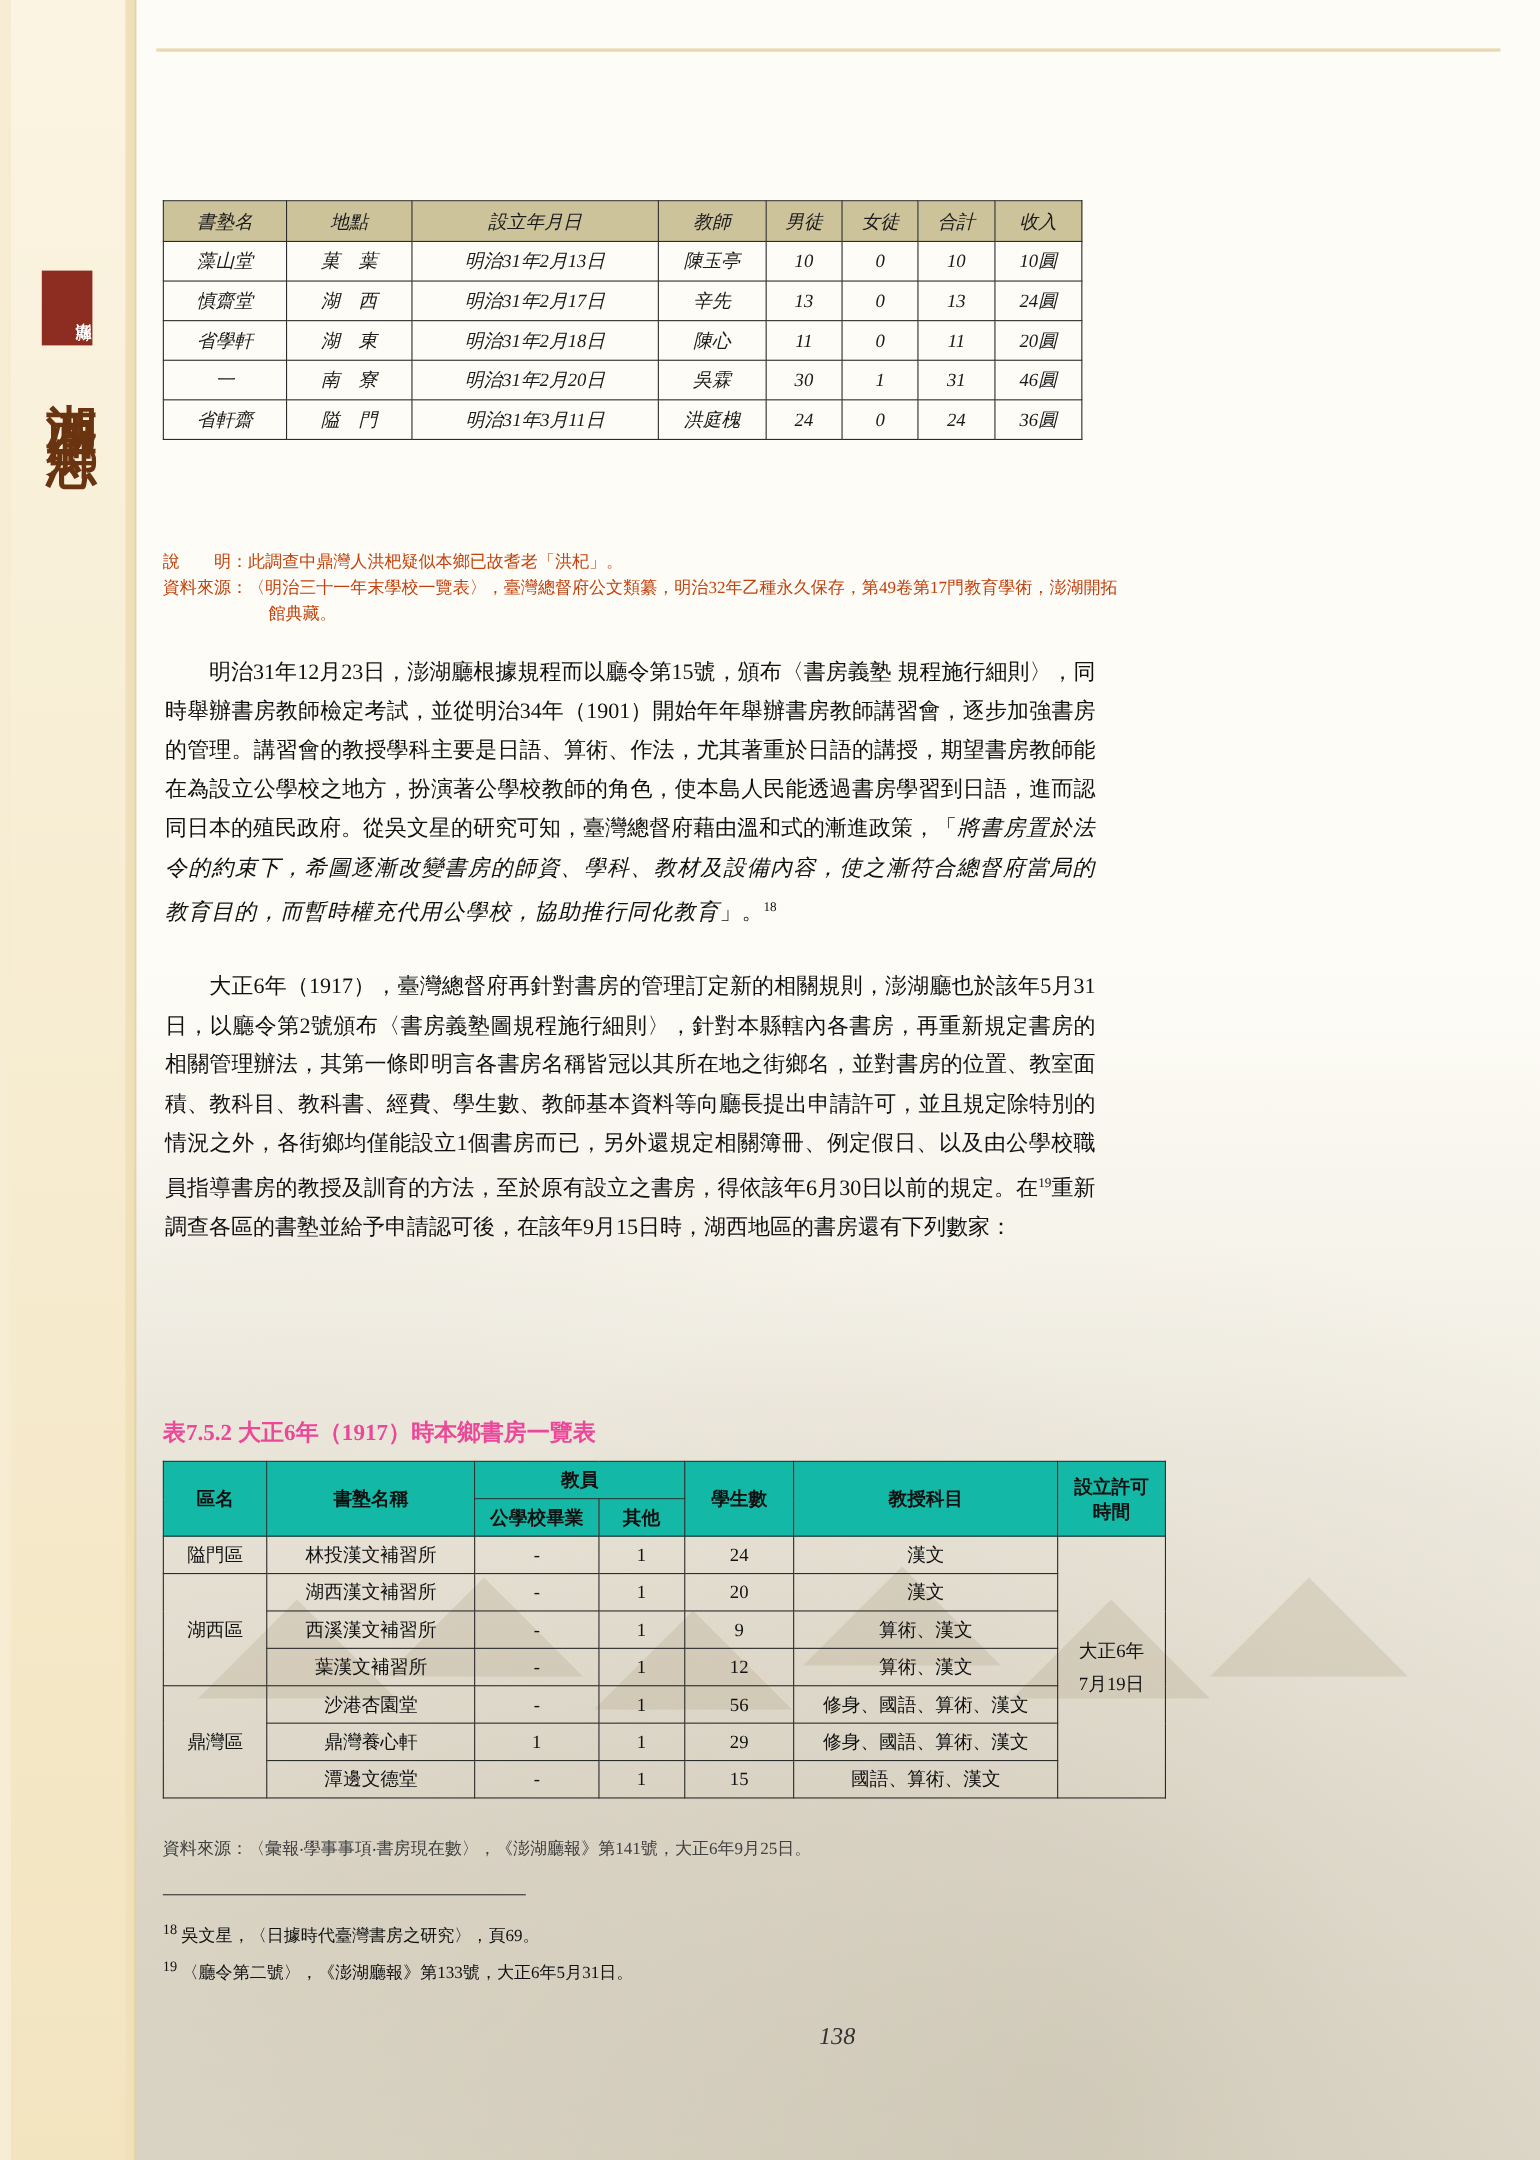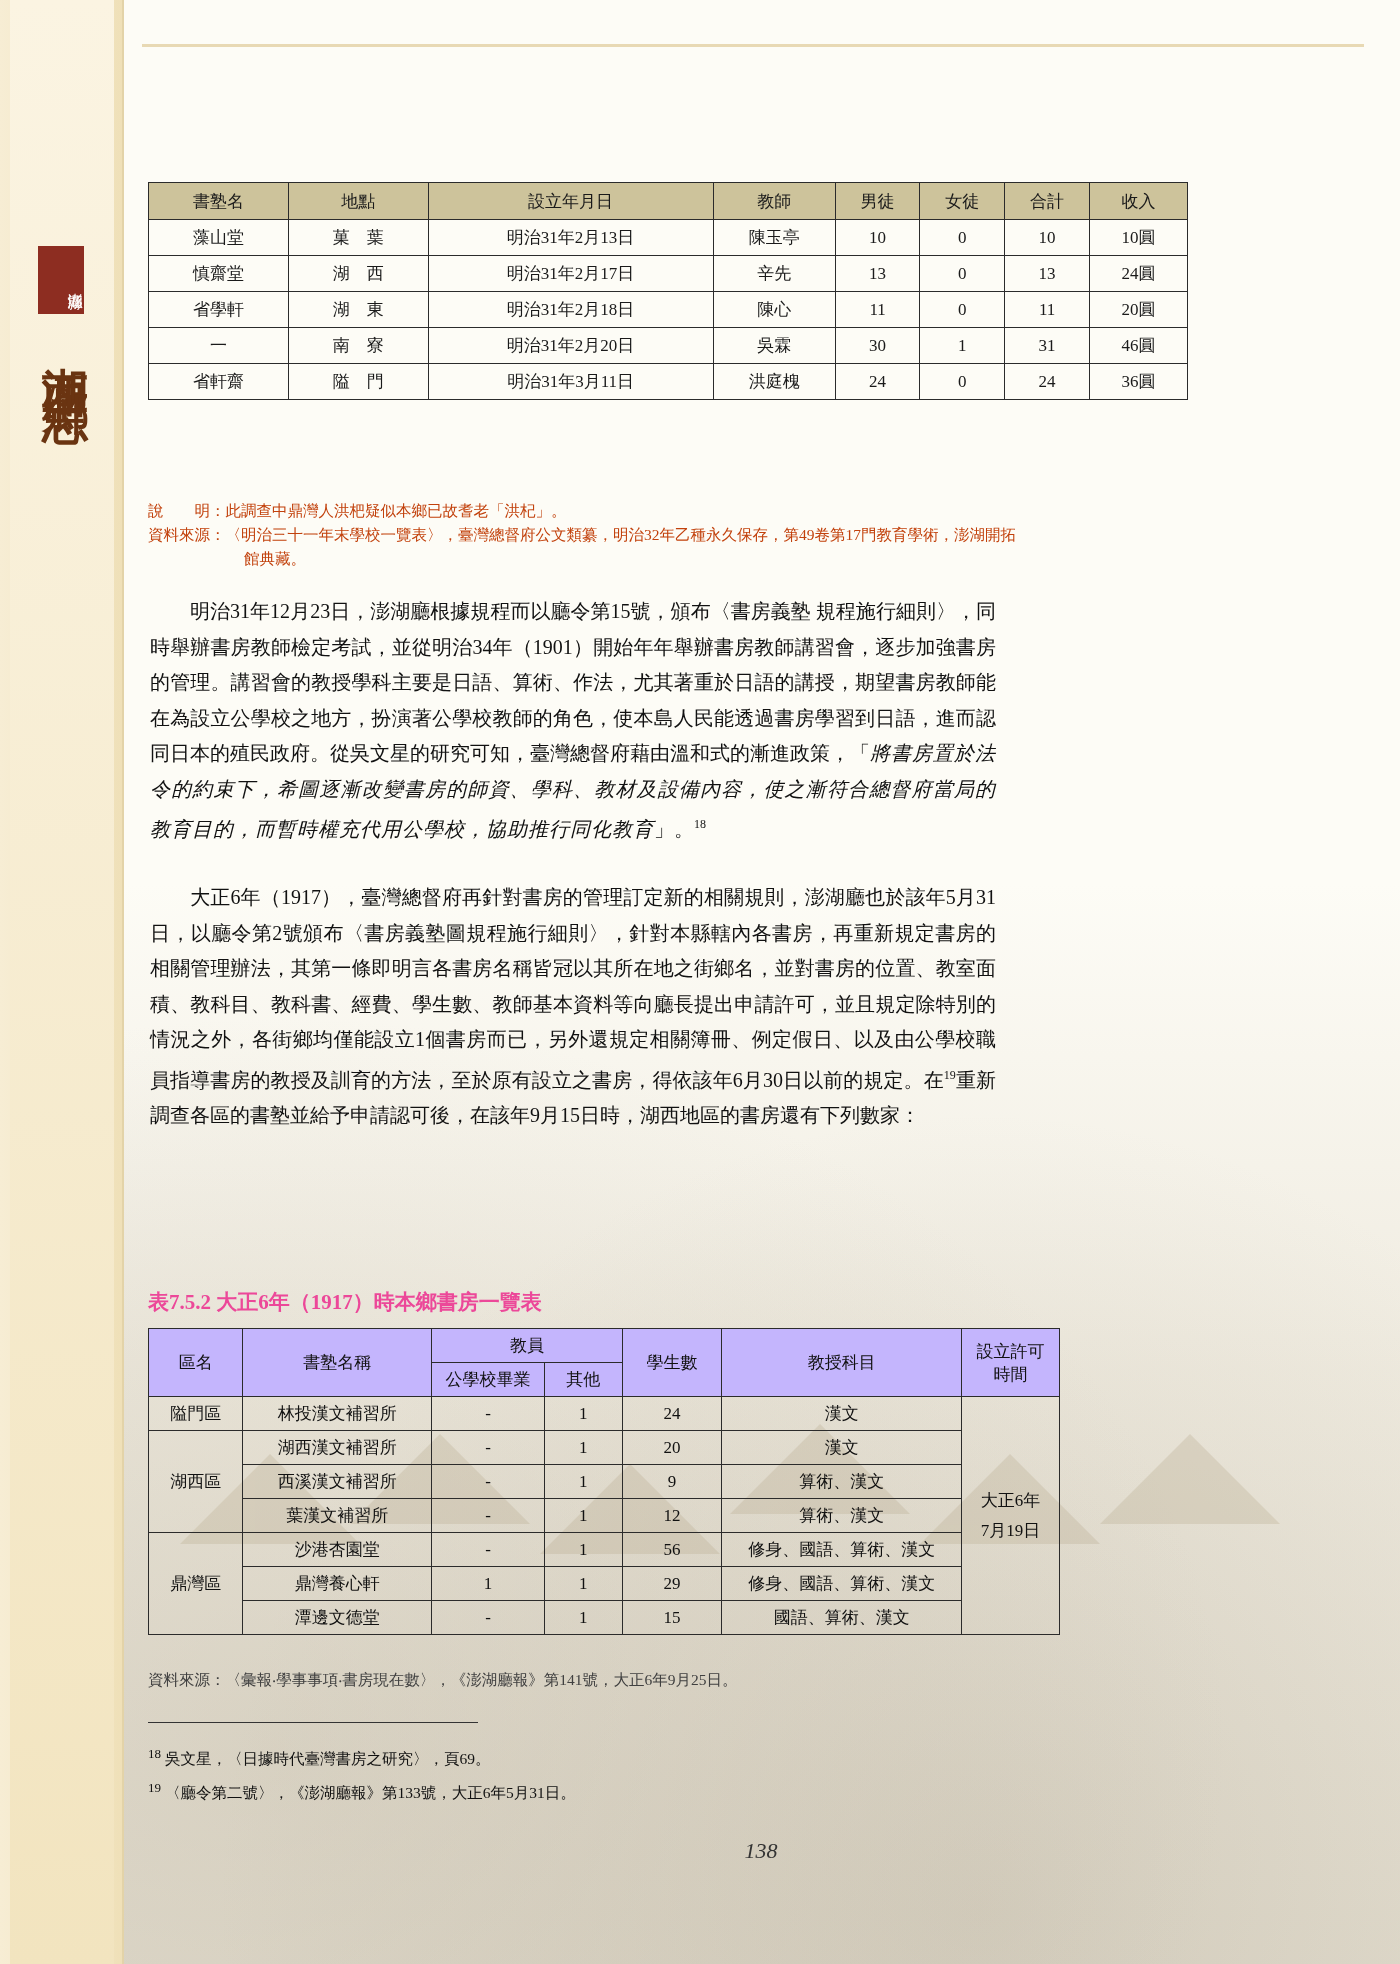--- a/index.html
+++ b/index.html
@@ -57,22 +57,22 @@
   }
   .content{
     position:absolute;left:122px;top:0;width:1278px;height:1964px;
   }
   .rule-top{
     position:absolute;left:20px;right:36px;top:44px;height:3px;background:#e8d9b4;
   }
   
   table{border-collapse:collapse;}
   .tbl1{
-    position:absolute;left:26px;top:182px;width:1040px;
-    font-size:17px;color:#1a1a1a;
+    position:absolute;left:26px;top:182px;width:836px;
+    font-size:17px;color:#1a1a1a;font-style:italic;
   }
   .tbl1 th,.tbl1 td{
     border:1px solid #2b2b2b;
     text-align:center;
     padding:6px 4px;
     height:20px;
     font-weight:normal;
   }
   .tbl1 thead th{
     background:#cdc39b;
@@ -103,21 +103,21 @@
   .tbl2{
     position:absolute;left:26px;top:1328px;width:912px;
     font-size:17px;color:#111;
   }
   .tbl2 th,.tbl2 td{
     border:1px solid #2b2b2b;
     text-align:center;
     padding:5px 4px;
     font-weight:normal;
   }
-  .tbl2 thead th{background:#c4b5fd;font-weight:normal;}
+  .tbl2 thead th{background:#14b8a6;font-weight:bold;}
   .src2{
     position:absolute;left:26px;top:1668px;font-size:15.5px;color:#404040;
   }
   .fn-rule{
     position:absolute;left:26px;top:1722px;width:330px;height:1px;background:#333;
   }
   .fn{
     position:absolute;left:26px;font-size:15.5px;color:#111;
   }
   .fn sup{font-size:13px;margin-right:4px;}

